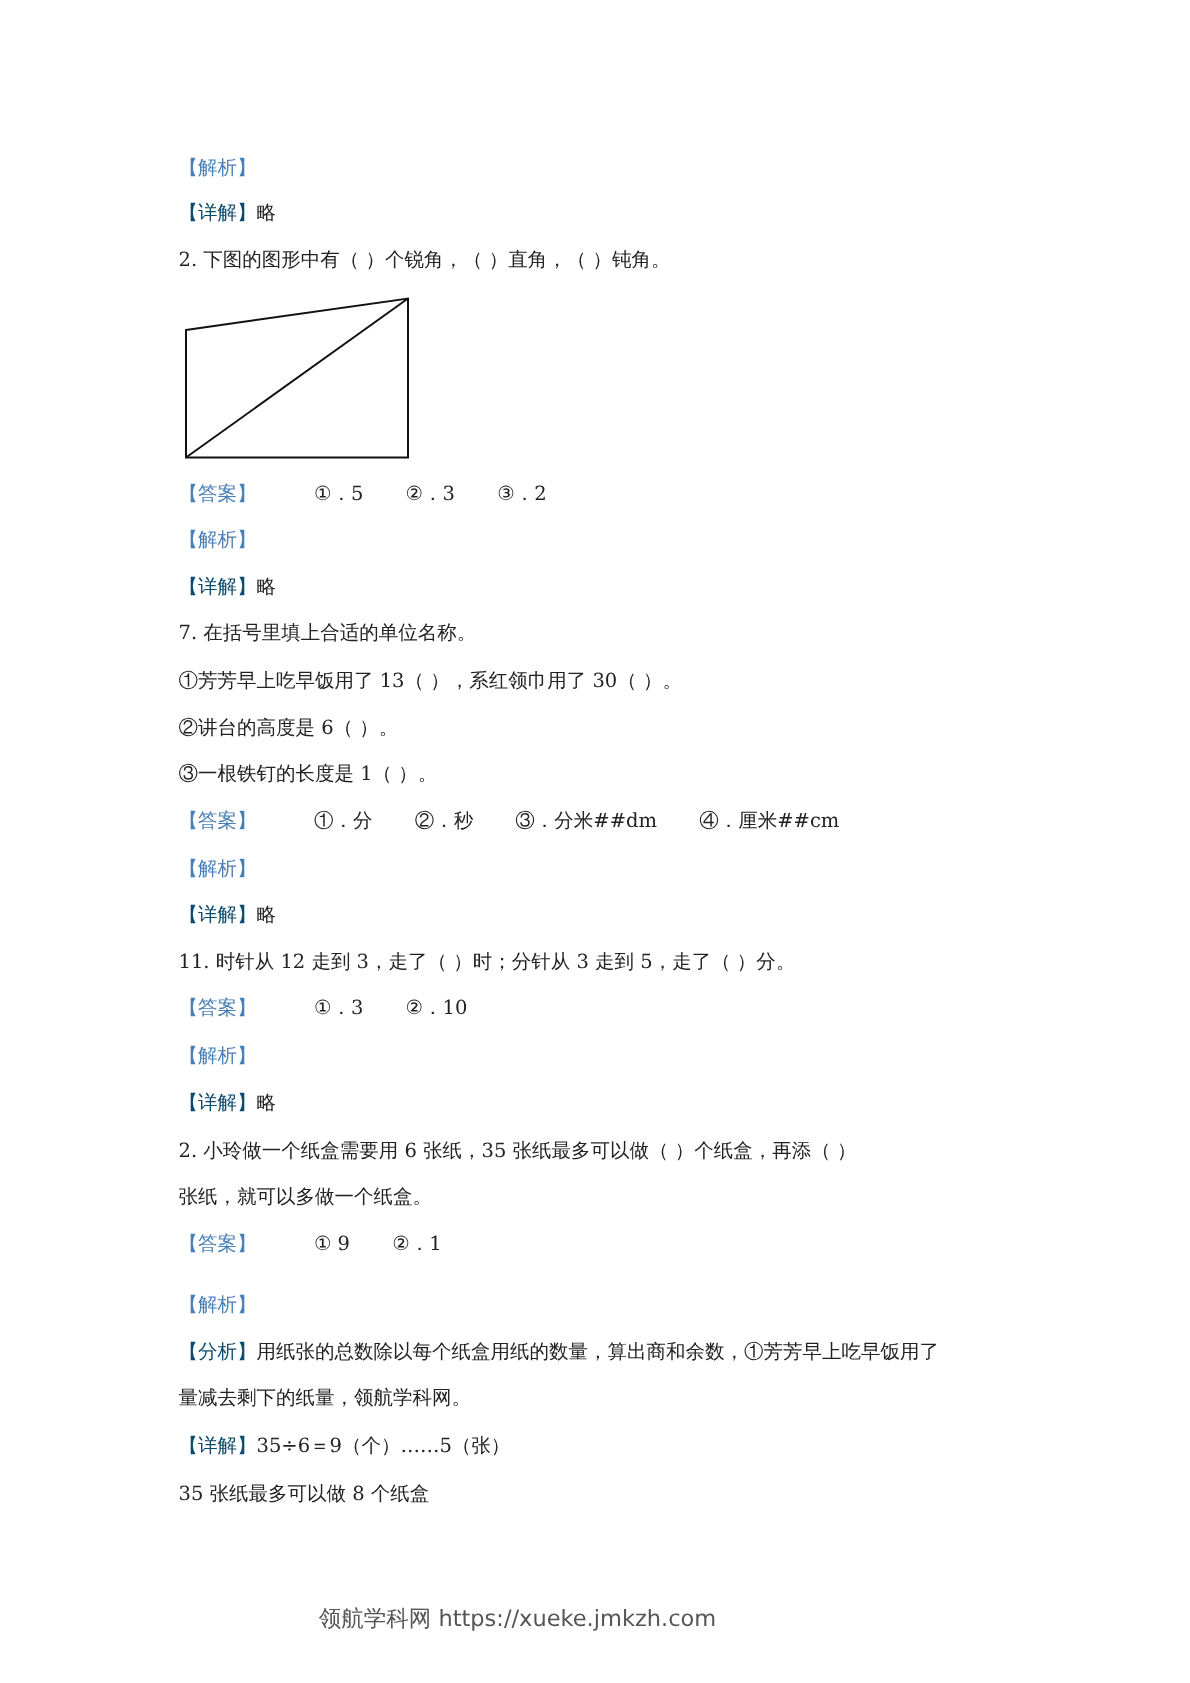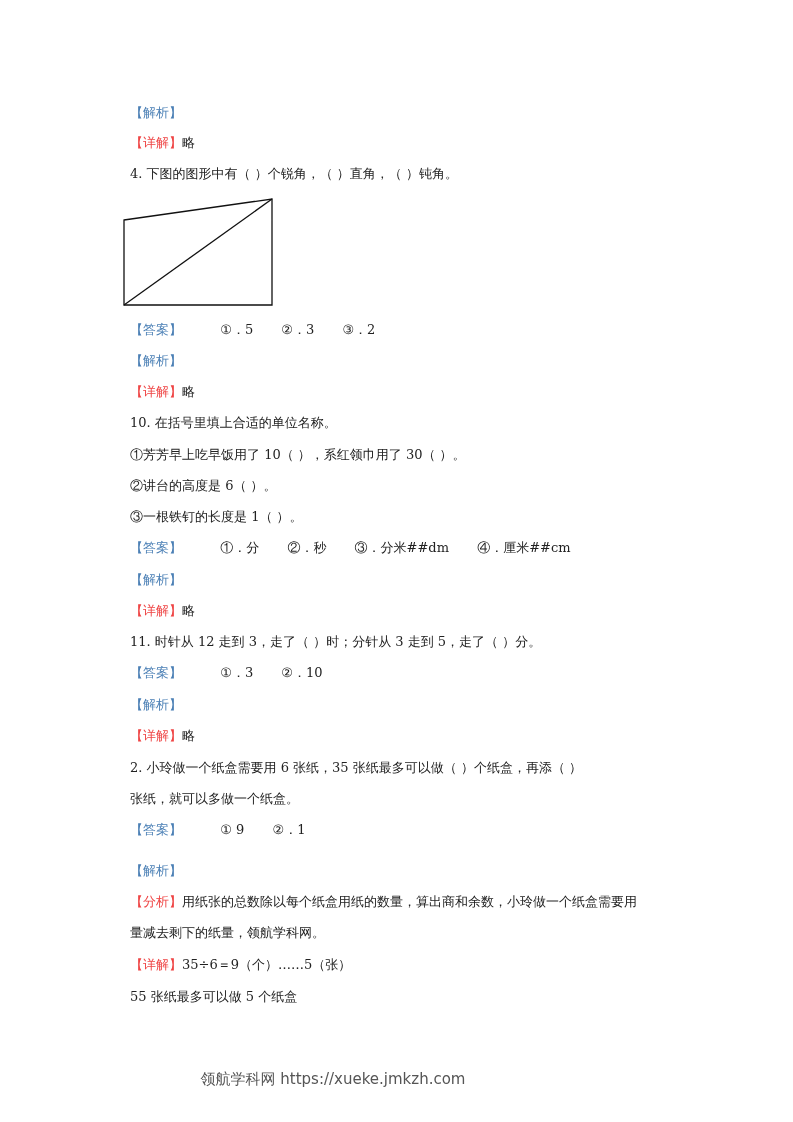--- a/index.html
+++ b/index.html
@@ -1,52 +1,52 @@
 <!DOCTYPE html>
 <html><head>
 <meta charset="utf-8">
 <style>
   html, body { margin:0; padding:0; background:#ffffff; }
   body { width:793px; height:1122px; position:relative; overflow:hidden;
          font-family:"DejaVu Serif","Liberation Serif",serif; color:#222; font-size:13px; }
-  .line { position:absolute; left:130px; white-space:nowrap; line-height:18px; }
+  .line { position:absolute; left:119px; white-space:nowrap; line-height:18px; }
   .tag-blue { color:#4a7fb5; }
-  .tag-black { color:#ef4444;text-align:right; }
+  .tag-black { color:#0c4a6e;text-align:right; }
   .ans-item { display:inline-block; margin-right:24px; }
-  .footer { position:absolute; left:0; width:666px; top:1070px; text-align:center;
+  .footer { position:absolute; left:12px; width:666px; top:1070px; text-align:center;
             font-family:"DejaVu Sans","Liberation Sans",sans-serif; font-size:15px; color:#555; }
   svg.fig { position:absolute; left:119px; top:195px; }
 </style>
 </head>
 <body>
 
 <div class="line tag-blue" style="top:104px">【解析】</div>
 <div class="line" style="top:134px">
   <span class="tag-black">【详解】</span><span>略</span>
 </div>
 
-<div class="line" style="top:165px">4.  下图的图形中有（            ）个锐角，（            ）直角，（            ）钝角。</div>
+<div class="line" style="top:165px">2.  下图的图形中有（            ）个锐角，（            ）直角，（            ）钝角。</div>
 <svg class="fig" width="160" height="115" viewBox="0 0 160 115">
   <polygon points="5,25 153,4 153,110 5,110" fill="none" stroke="#111" stroke-width="1.3"></polygon>
   <line x1="5" y1="110" x2="153" y2="4" stroke="#111" stroke-width="1.3"></line>
 </svg>
 <div class="line" style="top:321px">
   <span class="tag-blue">【答案】</span>
   <span style="display:inline-block;width:30px"></span>
   <span class="ans-item">①．5</span>
   <span class="ans-item">②．3</span>
   <span class="ans-item">③．2</span>
 </div>
 <div class="line tag-blue" style="top:352px">【解析】</div>
 <div class="line" style="top:383px">
   <span class="tag-black">【详解】</span><span>略</span>
 </div>
 
-<div class="line" style="top:414px">10.  在括号里填上合适的单位名称。</div>
-<div class="line" style="top:446px">①芳芳早上吃早饭用了 10（            ），系红领巾用了 30（            ）。</div>
+<div class="line" style="top:414px">7.  在括号里填上合适的单位名称。</div>
+<div class="line" style="top:446px">①芳芳早上吃早饭用了 13（            ），系红领巾用了 30（            ）。</div>
 <div class="line" style="top:477px">②讲台的高度是 6（            ）。</div>
 <div class="line" style="top:508px">③一根铁钉的长度是 1（            ）。</div>
 <div class="line" style="top:539px">
   <span class="tag-blue">【答案】</span>
   <span style="display:inline-block;width:30px"></span>
   <span class="ans-item">①．分</span>
   <span class="ans-item">②．秒</span>
   <span class="ans-item">③．分米##dm</span>
   <span class="ans-item">④．厘米##cm</span>
 </div>
@@ -70,21 +70,21 @@
 <div class="line" style="top:759px">2.  小玲做一个纸盒需要用 6 张纸，35 张纸最多可以做（          ）个纸盒，再添（          ）</div>
 <div class="line" style="top:790px">张纸，就可以多做一个纸盒。</div>
 <div class="line" style="top:821px">
   <span class="tag-blue">【答案】</span>
   <span style="display:inline-block;width:30px"></span>
   <span class="ans-item">① 9</span>
   <span class="ans-item">②．1</span>
 </div>
 <div class="line tag-blue" style="top:862px">【解析】</div>
 <div class="line" style="top:893px">
-  <span class="tag-black">【分析】</span><span>用纸张的总数除以每个纸盒用纸的数量，算出商和余数，小玲做一个纸盒需要用</span>
+  <span class="tag-black">【分析】</span><span>用纸张的总数除以每个纸盒用纸的数量，算出商和余数，①芳芳早上吃早饭用了</span>
 </div>
 <div class="line" style="top:924px">量减去剩下的纸量，领航学科网。</div>
 <div class="line" style="top:956px">
   <span class="tag-black">【详解】</span><span>35÷6＝9（个）……5（张）</span>
 </div>
-<div class="line" style="top:988px">55 张纸最多可以做 5 个纸盒</div>
+<div class="line" style="top:988px">35 张纸最多可以做 8 个纸盒</div>
 
 <div class="footer">领航学科网 https://xueke.jmkzh.com</div>
 
 </body></html>

